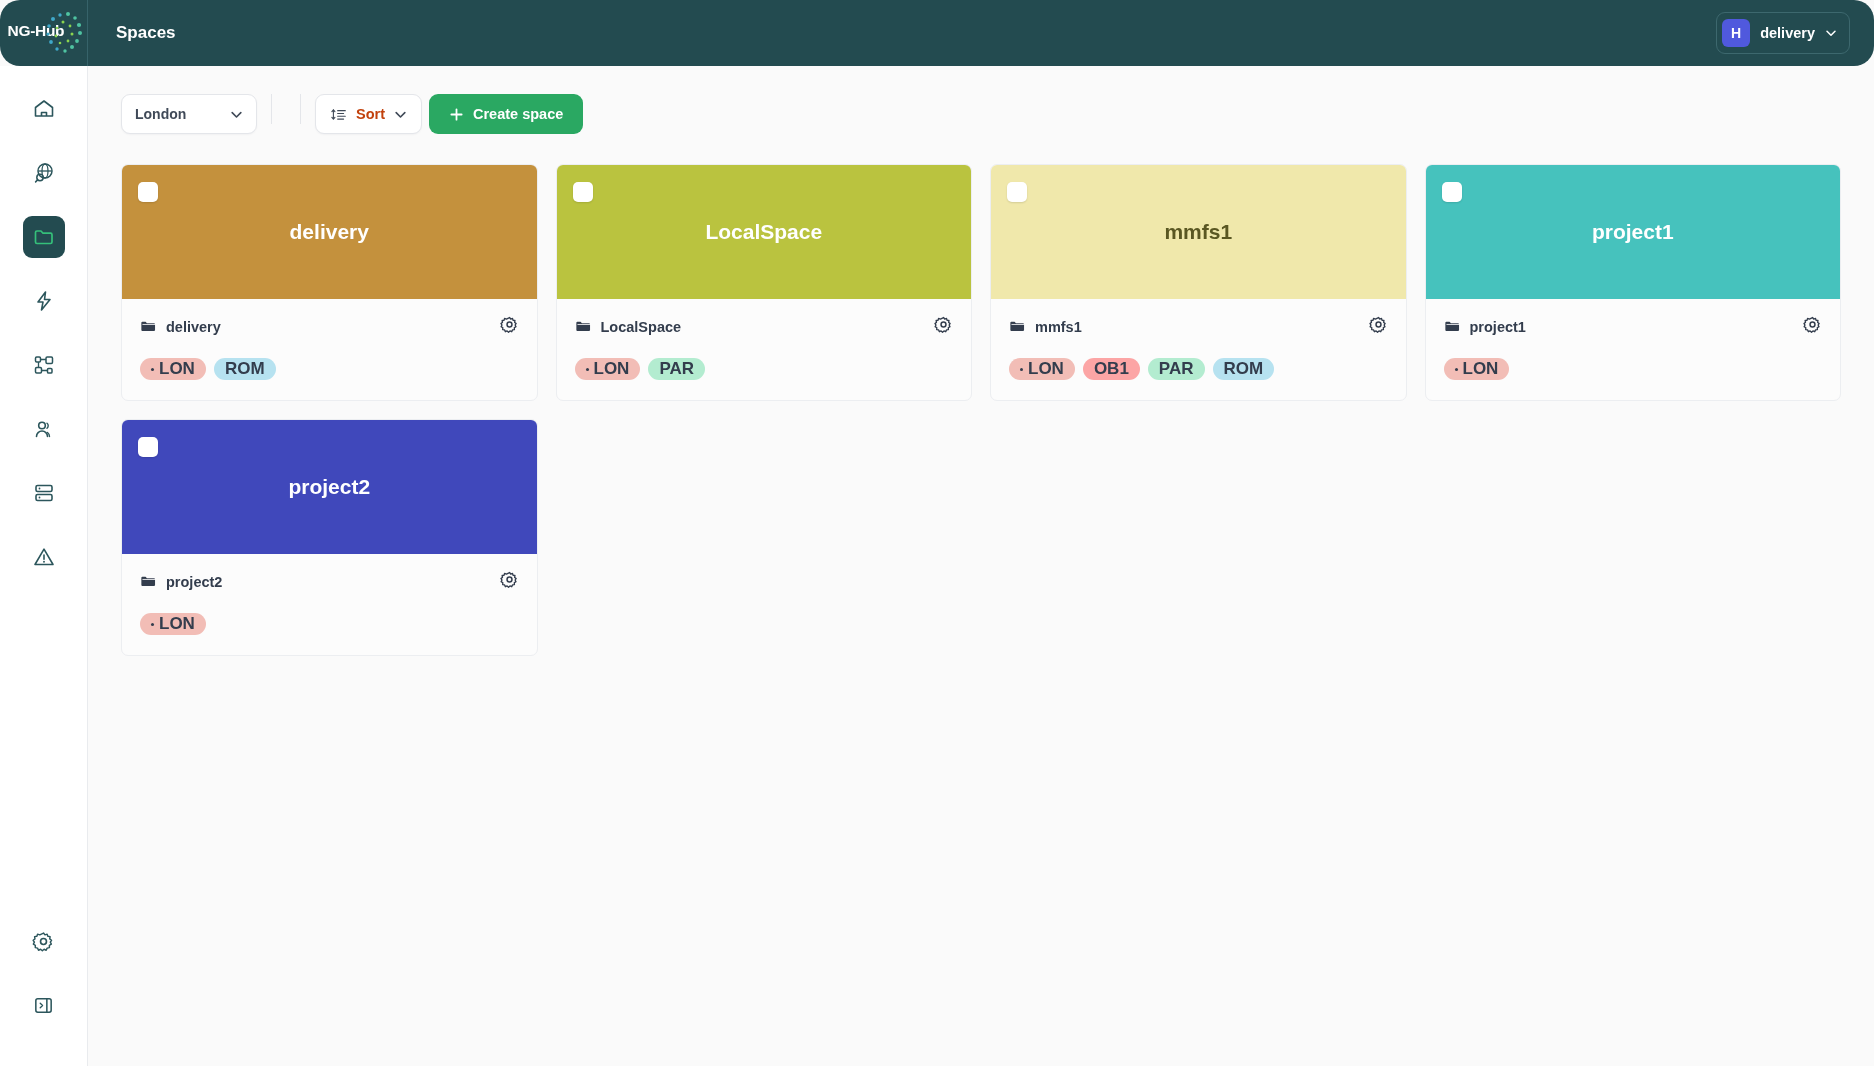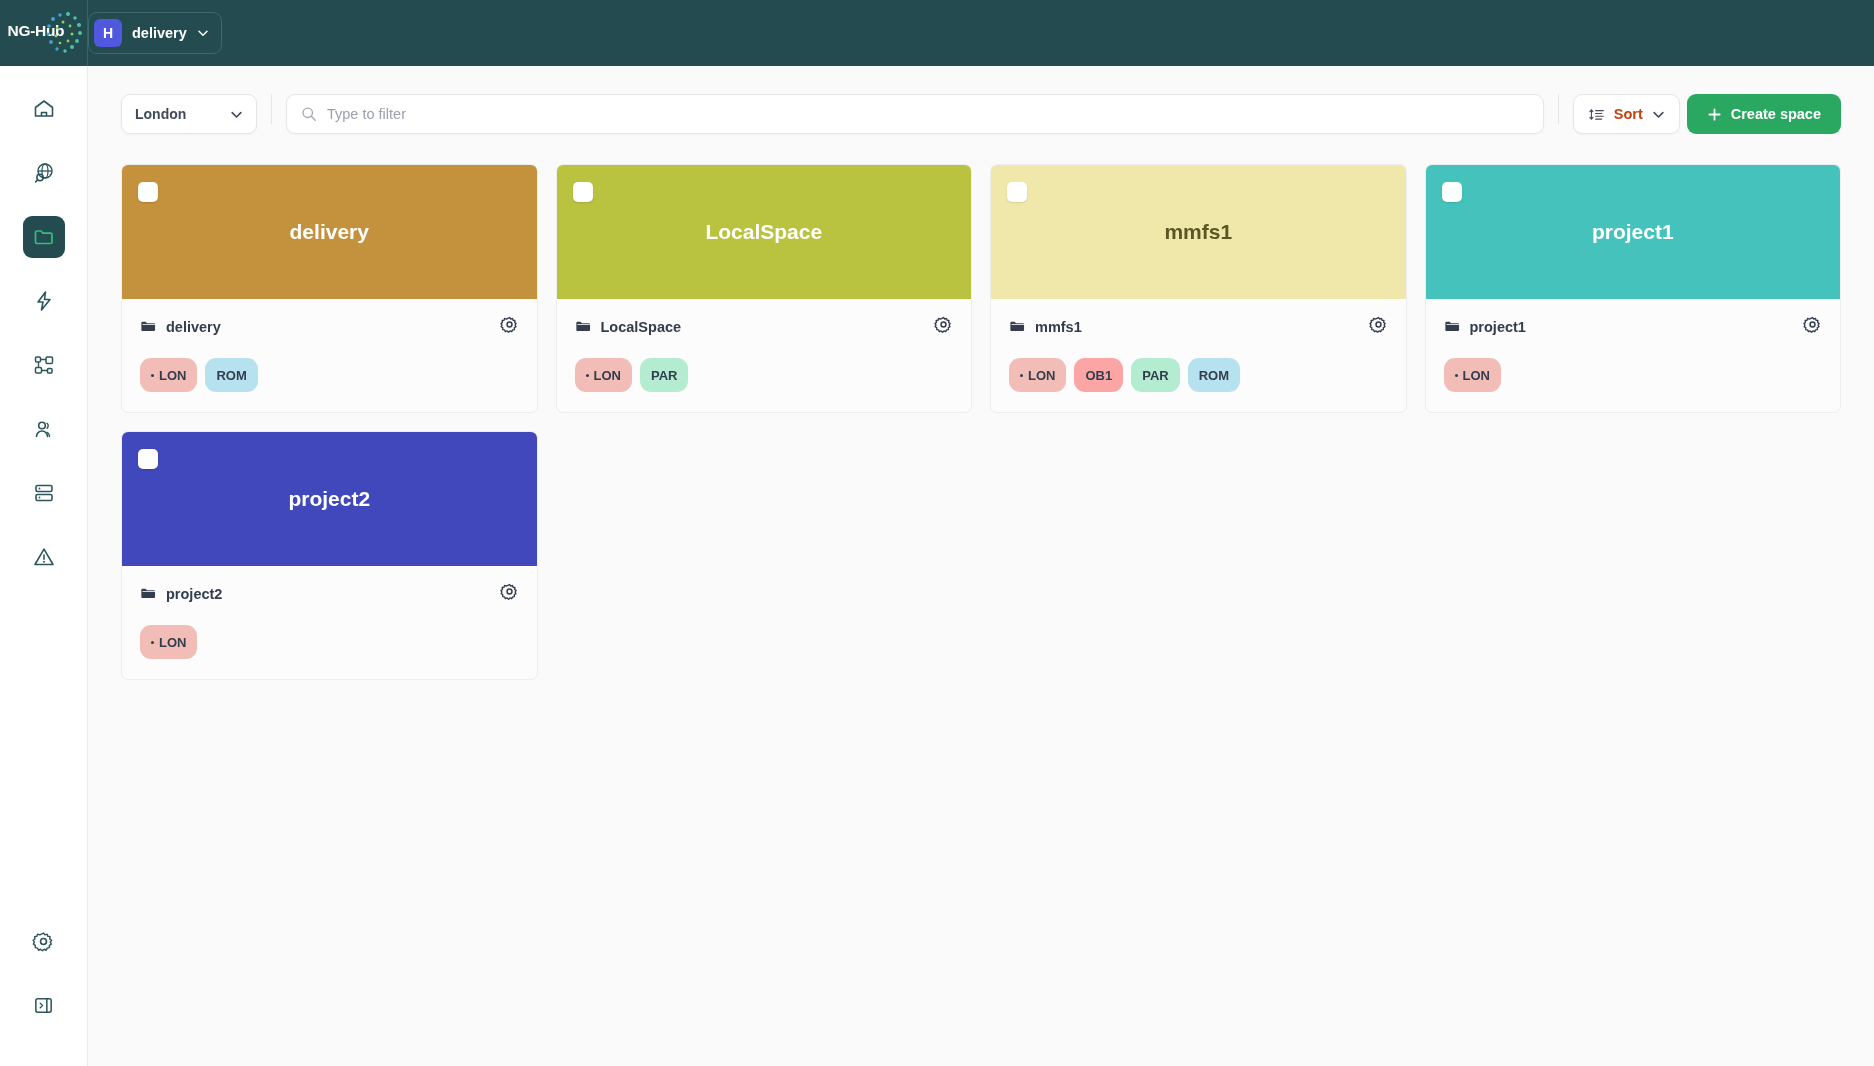--- a/index.html
+++ b/index.html
@@ -8,21 +8,21 @@
     font-family: "Liberation Sans", sans-serif;
     background: #fafafa;
     overflow: hidden;
   }
   #app { position: relative; width: 1874px; height: 1066px; display: flex; flex-direction: column; }
 
   
   .topbar {
     height: 66px; min-height: 66px;
     background: #234b50;
-    display: flex; align-items: stretch;
+    display: flex; align-items: stretch; border-radius: 20px;
   }
   .brand {
     width: 88px; min-width: 88px;
     display: flex; align-items: center; justify-content: center;
     border-right: 1px solid #36636a;
     position: relative;
   }
   .brand-logo { position: relative; width: 72px; height: 46px; }
   .brand-text {
     position: absolute; left: 0; top: 12px;
@@ -125,23 +125,23 @@
     background: #fff; box-shadow: 0 1px 2px rgba(0,0,0,.12);
     cursor: pointer;
   }
   .card-body { padding: 16px 18px 20px 18px; }
   .card-row { display: flex; align-items: center; justify-content: space-between; }
   .card-name { display: flex; align-items: center; gap: 9px; }
   .card-name .label { font-size: 14.5px; font-weight: 700; color: #333d4d; }
   .gear { cursor: pointer; color: #333d4d; }
   .tags { display: flex; gap: 8px; margin-top: 20px; flex-wrap: wrap; }
   .tag {
-    height: 34px; border-radius: 11px; padding: 0 11px;
+    height: 22px; border-radius: 11px; padding: 0 11px;
     display: flex; align-items: center; gap: 5px;
-    font-size: 13px; font-weight: 600; color: #333d4d;
+    font-size: 17px; font-weight: 600; color: #333d4d;
   }
   .tag .dot { width: 3px; height: 3px; border-radius: 50%; background: #333d4d; }
 </style>
 </head>
 <body>
 
 <div id="app">
 
   <div class="topbar">
     <div class="brand">
@@ -170,20 +170,21 @@
               <circle cx="32" cy="16" r="1.4"></circle>
             <circle cx="34" cy="24" r="1.5"></circle>
               <circle cx="30" cy="31" r="1.4"></circle>
             <circle cx="22" cy="33" r="1.3"></circle>
               <circle cx="18" cy="26" r="1.4"></circle>
             <circle cx="19" cy="18" r="1.3"></circle>
           </g>
         </svg>
       </div>
     </div>
+    <div class="topbar-title">Spaces</div>
     <div class="user-chip">
       <div class="avatar">H</div>
       <span class="user-name">delivery</span>
       <svg class="chev" viewBox="0 0 12 12">
         <path d="M2 4.3 L6 8.3 L10 4.3" fill="none" stroke="#ffffff" stroke-width="1.5" stroke-linecap="round" stroke-linejoin="round"></path>
       </svg>
     </div>
   </div>
 
   <div class="body-row">
@@ -277,27 +278,20 @@
       <div class="toolbar">
         <div class="region-select">
           <span>London</span>
           <svg width="13" height="13" viewBox="0 0 12 12">
             <path d="M2 4.3 L6 8.3 L10 4.3" fill="none" stroke="#404a58" stroke-width="1.5" stroke-linecap="round" stroke-linejoin="round"></path>
           </svg>
         </div>
 
         <div class="tb-divider"></div>
 
-        <div class="search-wrap">
-          <svg width="16" height="16" viewBox="0 0 18 18">
-            <circle cx="7.6" cy="7.6" r="5.3" fill="none" stroke="#a3a9b4" stroke-width="1.5"></circle>
-            <path d="M11.6 11.6 L16 16" stroke="#a3a9b4" stroke-width="1.5" stroke-linecap="round"></path>
-          </svg>
-          <input type="text" placeholder="Type to filter" style="">
-        </div>
 
         <div class="tb-divider"></div>
 
         <div class="sort-btn">
           <svg width="17" height="17" viewBox="0 0 20 20">
             <path d="M4 4.5 V15.5 M4 4.5 L2.2 6.6 M4 4.5 L5.8 6.6 M4 15.5 L2.2 13.4 M4 15.5 L5.8 13.4" fill="none" stroke="#404a58" stroke-width="1.3" stroke-linecap="round"></path>
             <path d="M9 5.5 H18 M9 8.8 H16 M9 12.1 H18 M9 15.4 H16" stroke="#404a58" stroke-width="1.3" stroke-linecap="round"></path>
           </svg>
           <span>Sort</span>
           <svg width="13" height="13" viewBox="0 0 12 12">

